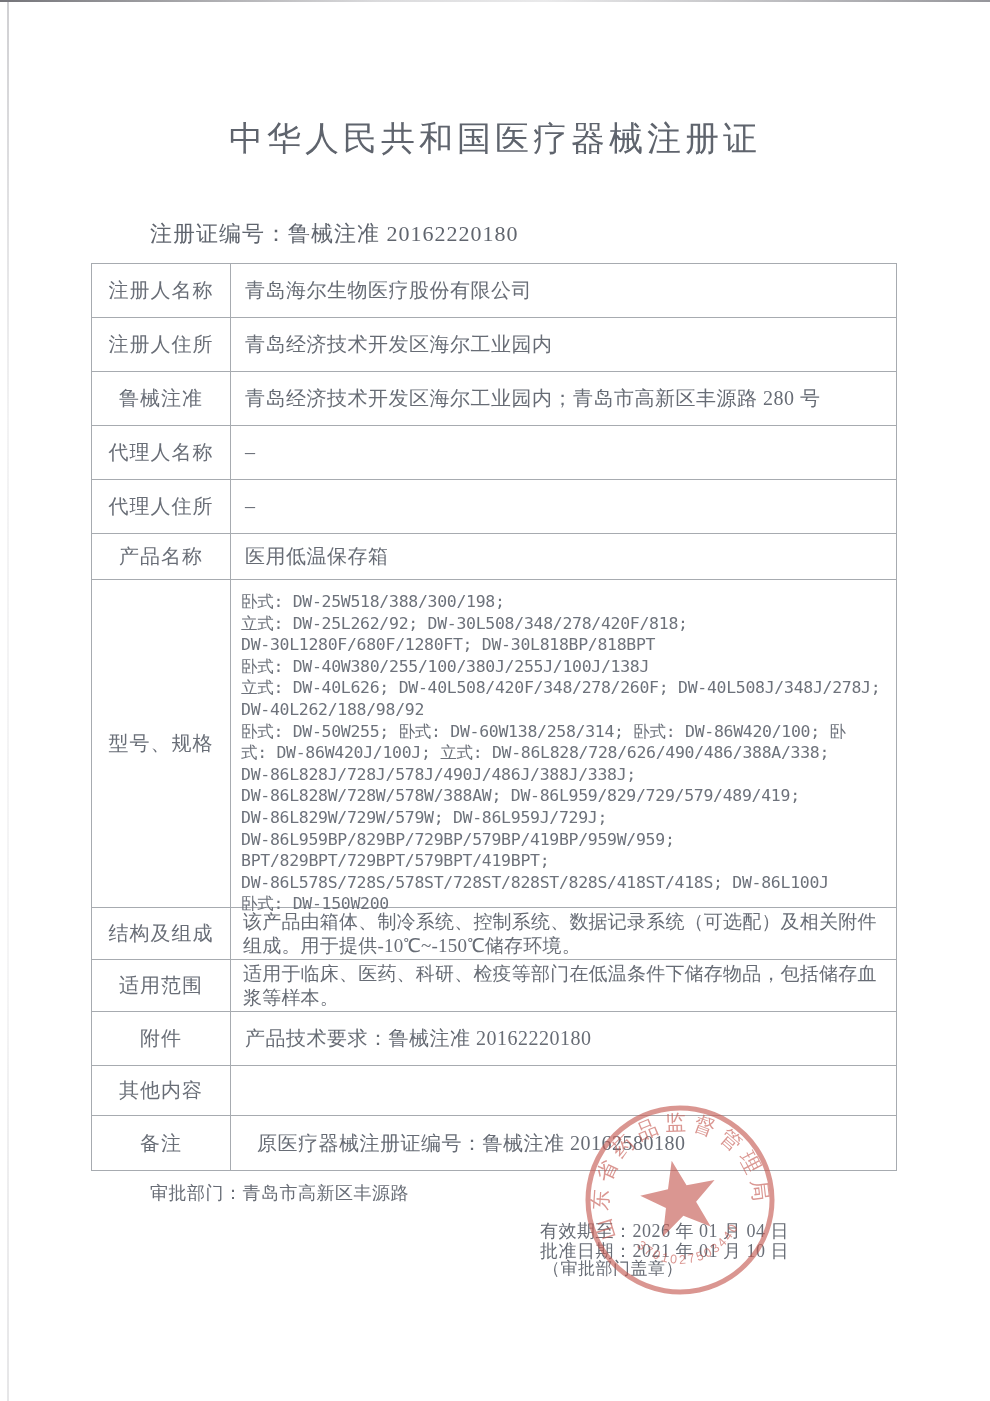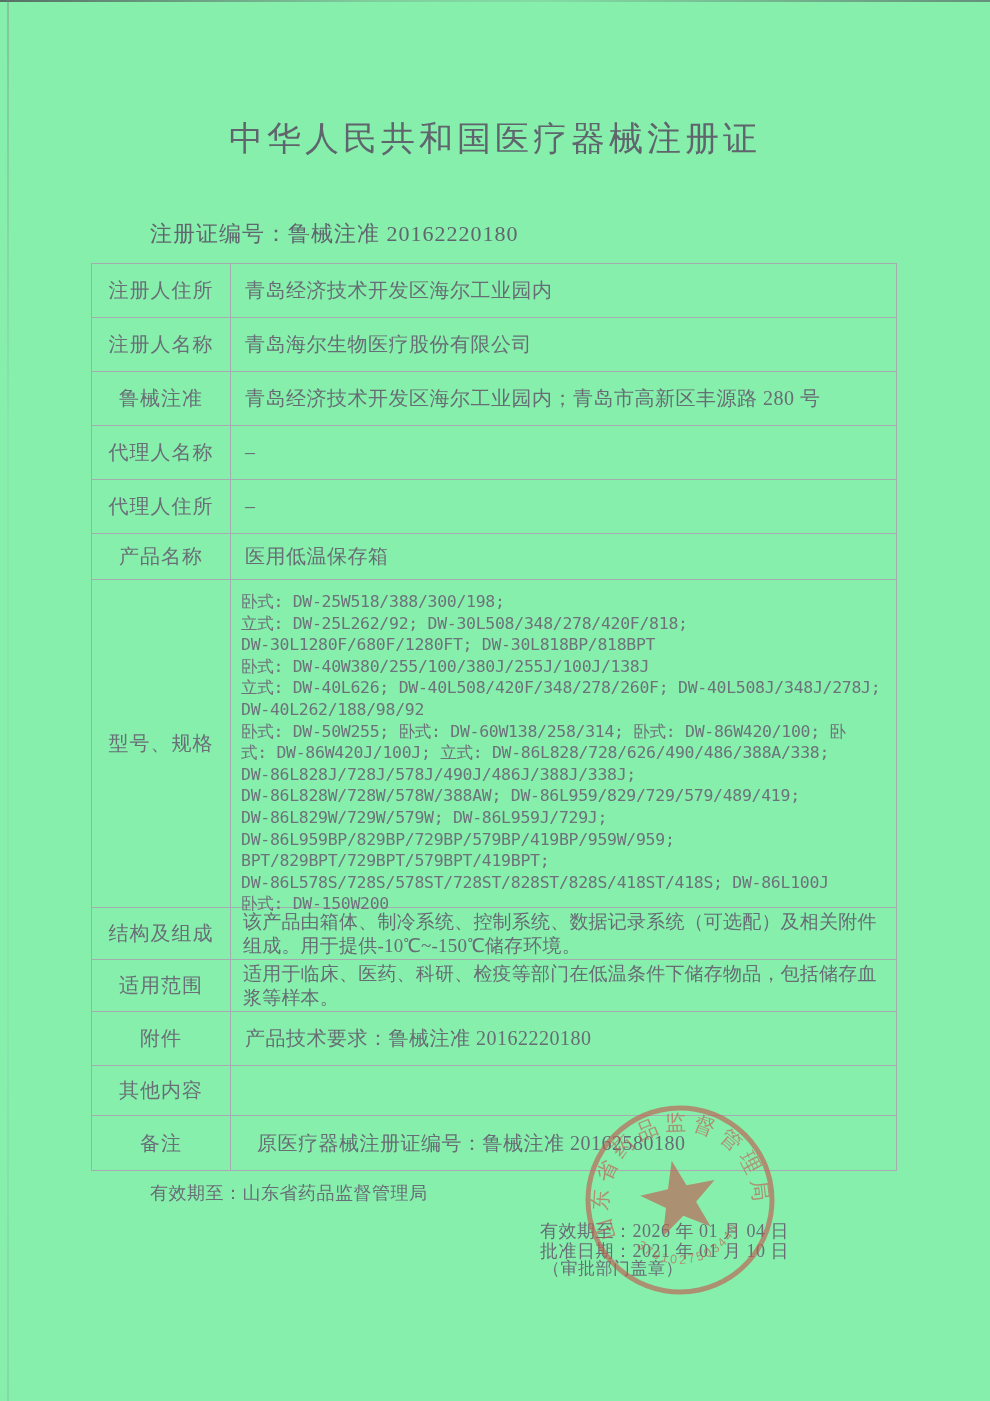--- a/index.html
+++ b/index.html
@@ -1,20 +1,20 @@
 <!DOCTYPE html>
 <html><head>
 <meta charset="utf-8">
 <style>
   html,body{margin:0;padding:0;background:#e8e8e8;}
   .page{
     position:relative;
     width:990px;height:1401px;
     margin:0 auto;
-    background:#86efac;
+    background:#ffffff;
     overflow:hidden;
     font-family:"Liberation Serif", serif;
     color:#666b74;
   }
   
   .scan-top{
     position:absolute;top:0;left:0;width:100%;height:2px;
     background:linear-gradient(to right,
       rgba(70,70,76,.75) 0%, rgba(110,110,118,.25) 38%,
       rgba(110,110,118,.15) 55%, rgba(80,80,88,.6) 100%);
@@ -101,27 +101,27 @@
 <div class="page">
   <div class="scan-top"></div>
   <div class="scan-left"></div>
 
   <div class="doc-title">中华人民共和国医疗器械注册证</div>
   <div class="cert-line">注册证编号：鲁械注准 20162220180</div>
 
   <div class="tbl">
 
     <div class="row h54">
+      <div class="cell-label">注册人名称</div>
+      <div class="cell-value">青岛海尔生物医疗股份有限公司</div>
+    </div>
+
+    <div class="row h54">
       <div class="cell-label">注册人住所</div>
       <div class="cell-value">青岛经济技术开发区海尔工业园内</div>
-    </div>
-
-    <div class="row h54">
-      <div class="cell-label">注册人名称</div>
-      <div class="cell-value">青岛海尔生物医疗股份有限公司</div>
     </div>
 
     <div class="row h54">
       <div class="cell-label">鲁械注准</div>
       <div class="cell-value">青岛经济技术开发区海尔工业园内；青岛市高新区丰源路 280 号</div>
     </div>
 
     <div class="row h54">
       <div class="cell-label">代理人名称</div>
       <div class="cell-value">–</div>
@@ -178,21 +178,21 @@
       <div class="cell-value"></div>
     </div>
 
     <div class="row h54">
       <div class="cell-label">备注</div>
       <div class="cell-value indent">原医疗器械注册证编号：鲁械注准 20162580180</div>
     </div>
 
   </div>
 
-  <div class="footer-item f-dept">有效期至：山东省药品监督管理局</div>
+  <div class="footer-item f-dept">审批部门：青岛市高新区丰源路</div>
   <div class="footer-item f-date">批准日期：2021 年 01 月 10 日</div>
   <div class="footer-item f-valid">有效期至：2026 年 01 月 04 日</div>
   <div class="footer-item f-sealnote">（审批部门盖章）</div>
 
   <svg class="stamp" viewBox="-108 -108 216 216" xmlns="http://www.w3.org/2000/svg">
     <g transform="rotate(-12)" fill="#c4574f" stroke="none">
       <circle cx="0" cy="0" r="92" fill="none" stroke="#c4574f" stroke-width="5"></circle>
       <polygon points="0,-40 9.5,-13.1 38,-12.4 15.4,5 24.5,32.4 0,16.2 -24.5,32.4 -15.4,5 -38,-12.4 -9.5,-13.1"></polygon>
       <defs>
         <path id="arcTop" d="M -60 44 A 73 73 0 1 1 60 44" fill="none"></path>

